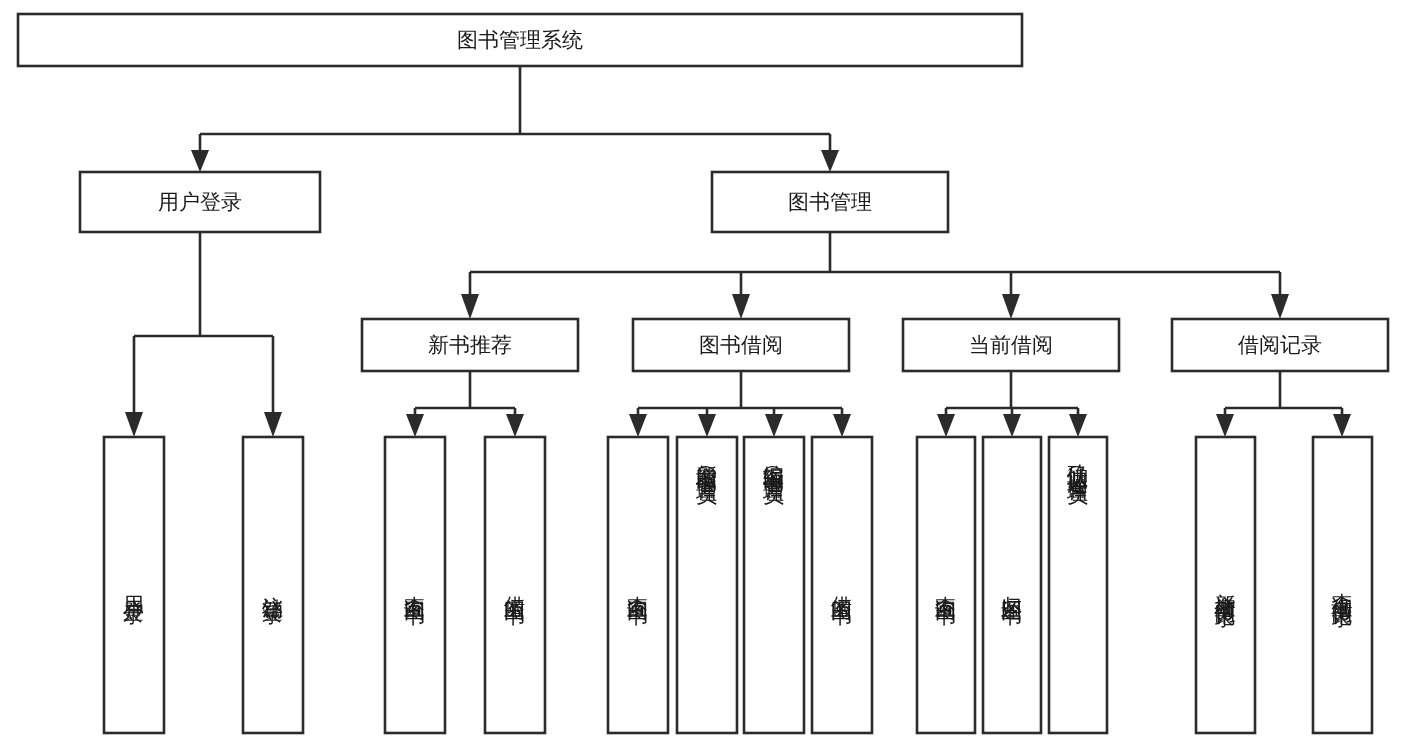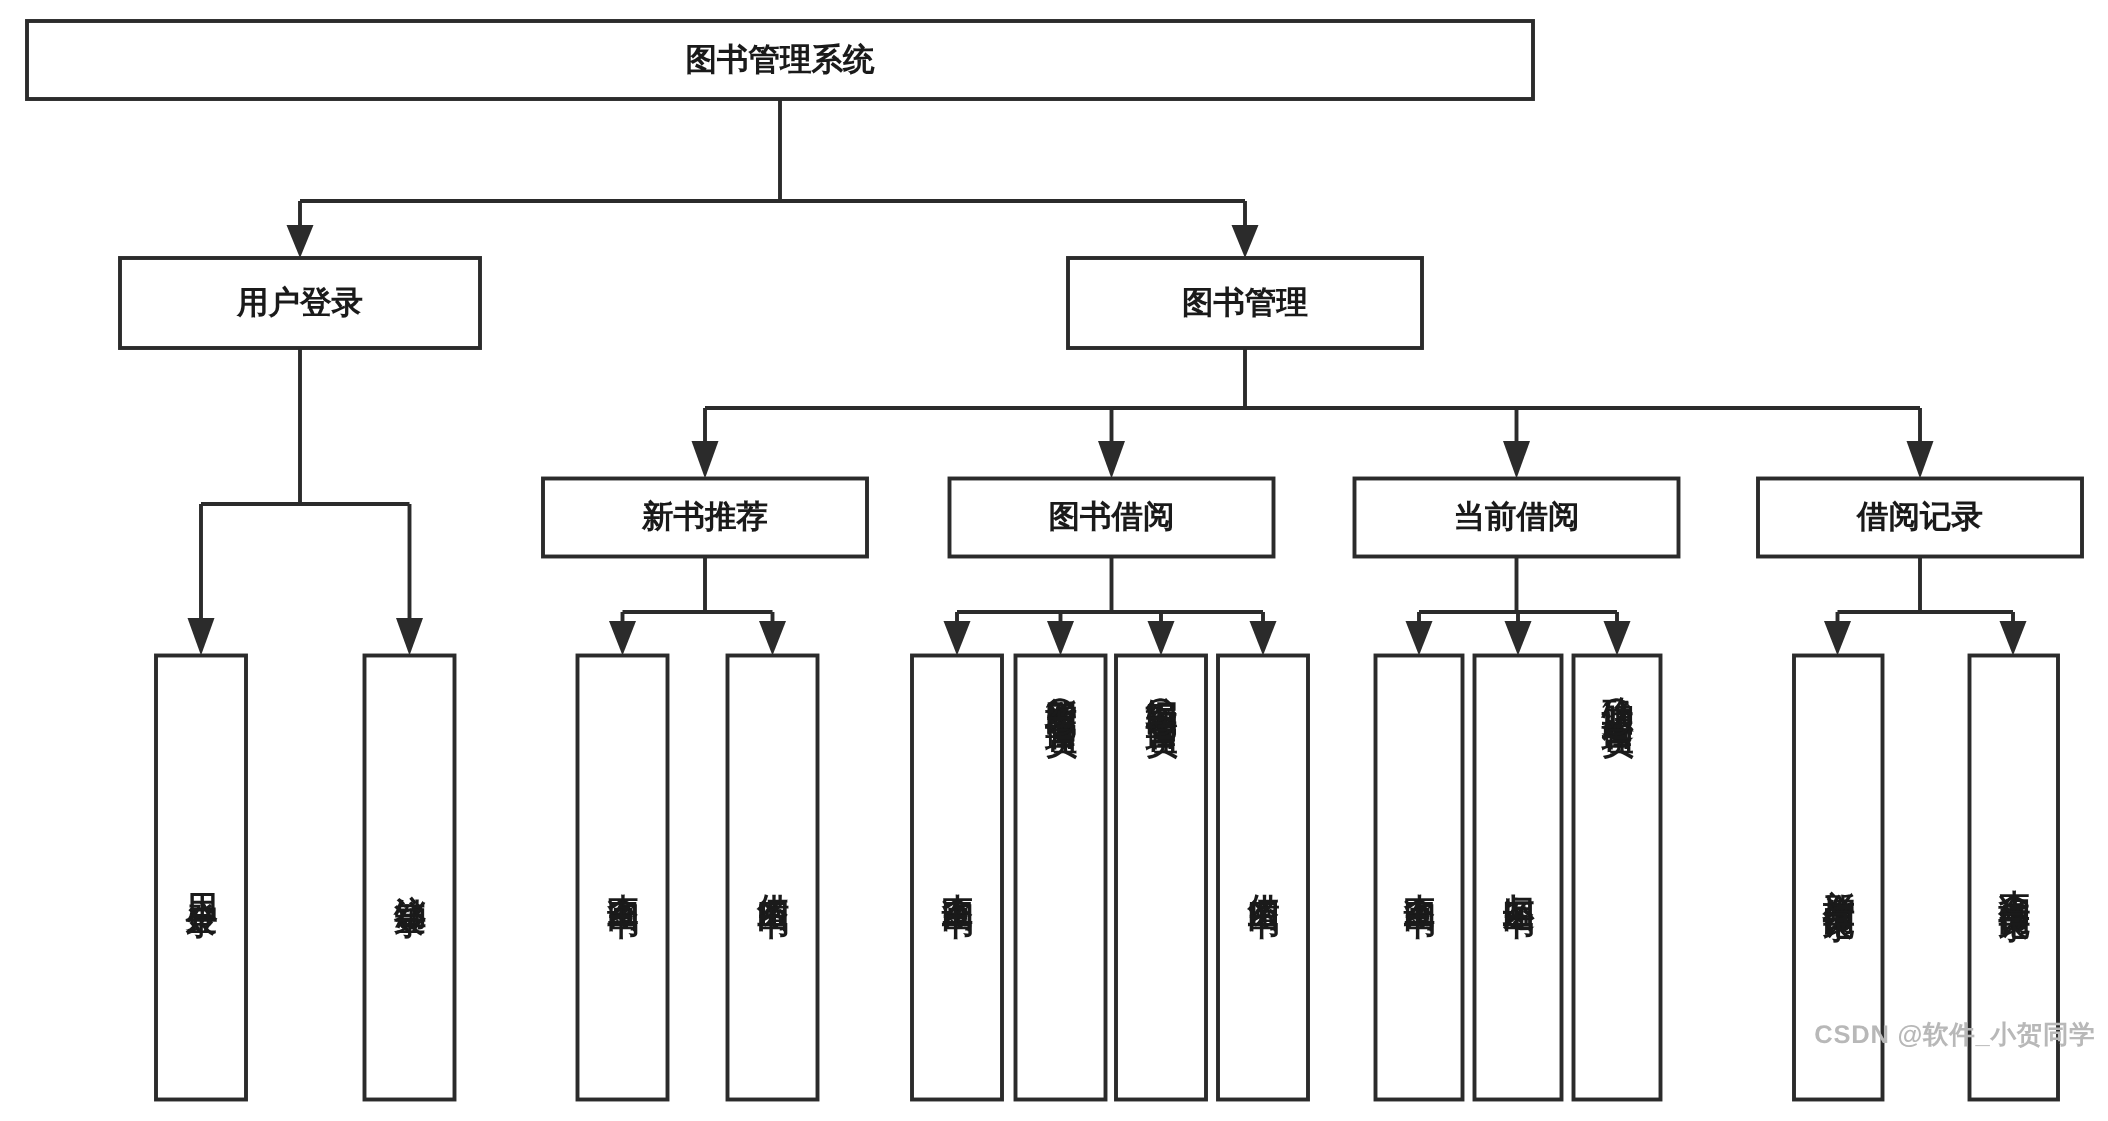--- a/index.html
+++ b/index.html
@@ -12,21 +12,20 @@
     height: 747px;
     font-family: "Liberation Sans", "DejaVu Sans", sans-serif;
     overflow: hidden;
     position: relative;
   }
   #diagram-root {
     position: relative;
     width: 1405px;
     height: 707px;
     background: #ffffff;
-    font-weight: bold;
   }
   svg.flow {
     position: absolute;
     left: 0;
     top: 0;
     width: 1405px;
     height: 747px;
     display: block;
   }
   .box-rect {
@@ -243,15 +242,14 @@
   </div>
 
   <div class="v-label-wrap" style="left:1196px; top:437px; width:59px; height:296px;">
     <span class="v-label">新增借阅记录</span>
   </div>
 
   <div class="v-label-wrap" style="left:1313px; top:437px; width:59px; height:296px;">
     <span class="v-label">查询借阅记录</span>
   </div>
 
-  <div class="watermark">CSDN @软件_小贺同学</div>
 
 </div>
 
 </body></html>

